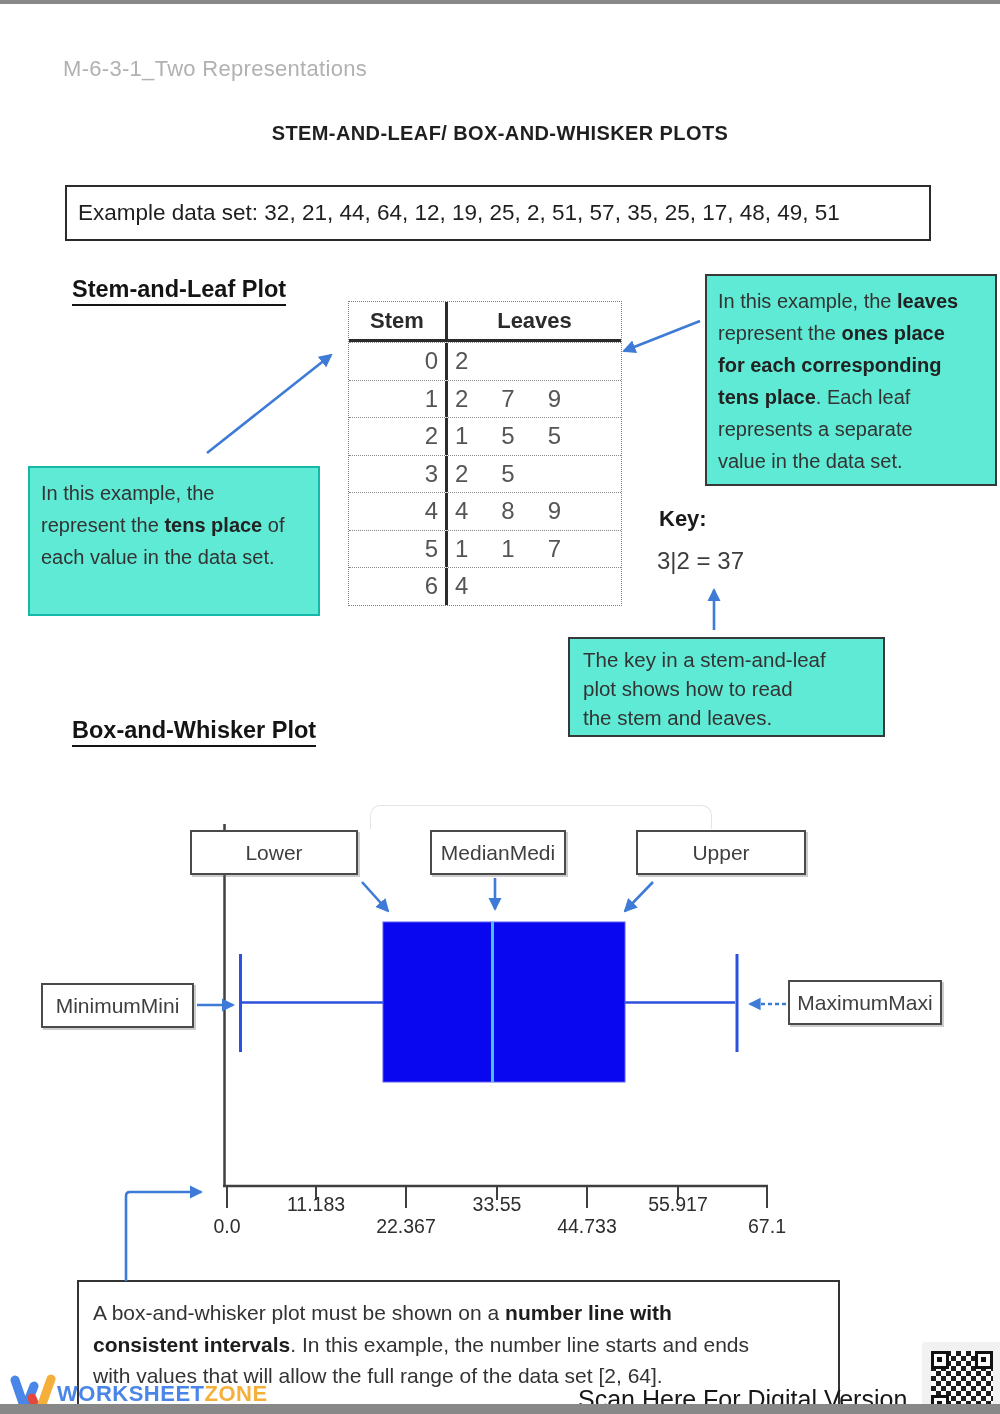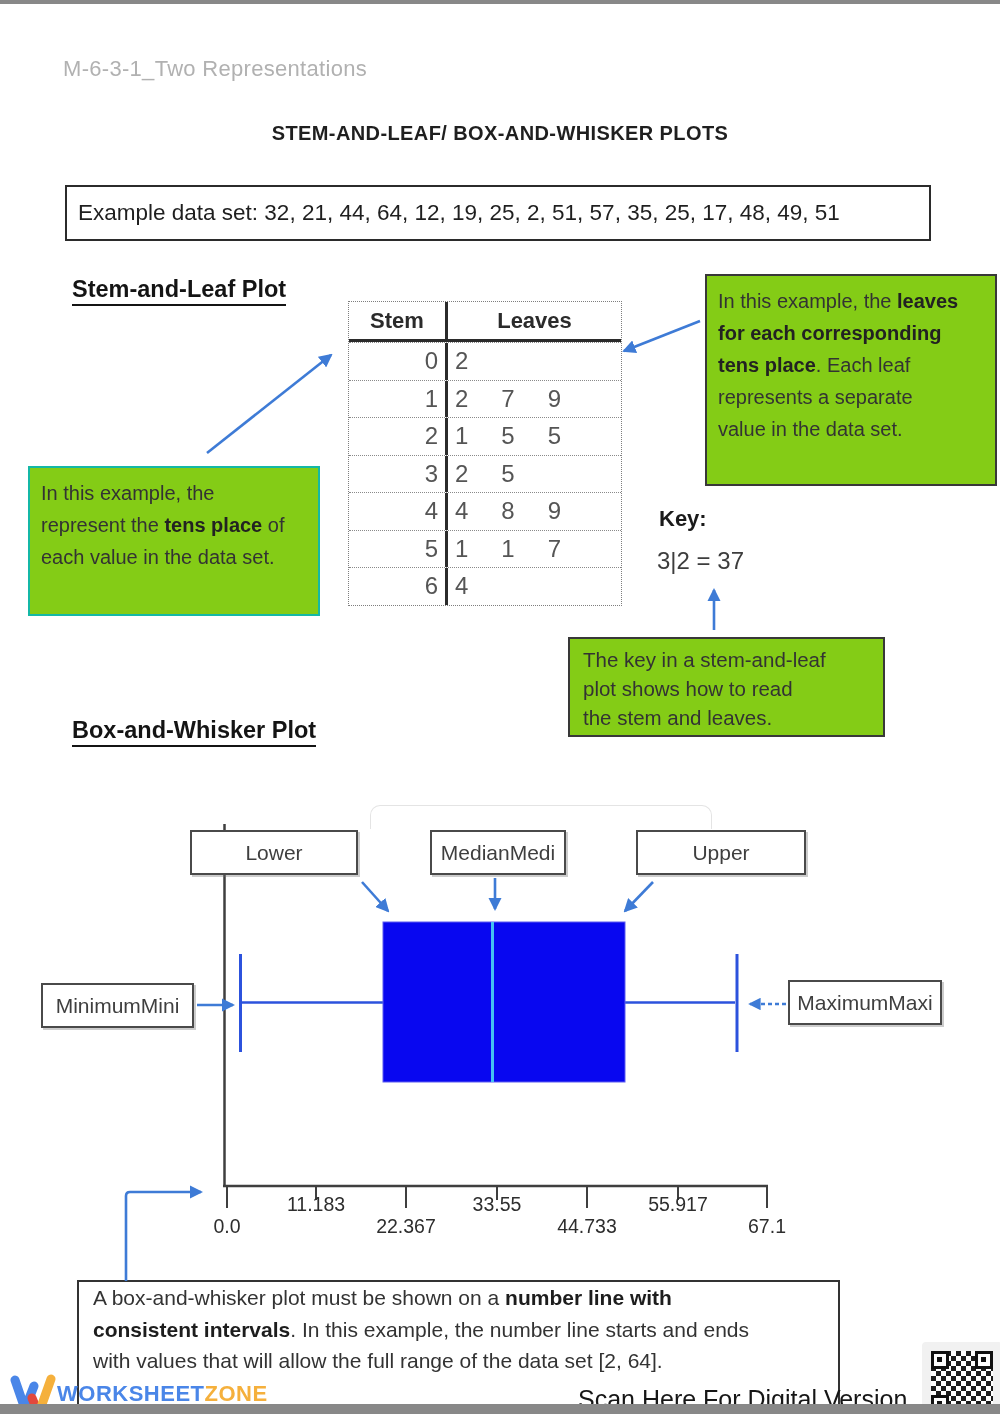--- a/index.html
+++ b/index.html
@@ -18,21 +18,21 @@
 
   
   .sl-table { left:348px; top:297px; width:274px; border:1.5px dotted #7e7e7e; background:#fff; }
   .sl-row { display:flex; height:37.5px; border-top:1.5px dotted #8a8a8a; }
   .sl-row.hdr { height:40px; border-top:none; border-bottom:3px solid #2b2b2b; }
   .sl-stem-col { width:99px; border-right:3px solid #2b2b2b; display:flex; align-items:center; justify-content:flex-end; padding-right:7px; font-size:24px; color:#555; }
   .sl-leaf-col { flex:1; display:flex; align-items:center; padding-left:7px; gap:33px; font-size:24px; color:#555; }
   .sl-row.hdr .sl-stem-col { justify-content:center; padding-right:0; font-size:22px; font-weight:bold; color:#2b2b2b; }
   .sl-row.hdr .sl-leaf-col { justify-content:center; padding-left:0; font-size:22px; font-weight:bold; color:#2b2b2b; }
 
-  .callout { border:2px solid #14b8a6; background:#84cc16; color:#333; }
+  .callout { border:2px solid #14b8a6; background:#5eead4; color:#333; }
   .callout .ln { white-space:nowrap; }
   .callout b { color:#222; }
   .stem-note { left:28px; top:462px; width:292px; height:150px; padding:9px 11px; font-size:20px; line-height:32px; }
   .leaf-note { left:705px; top:270px; width:292px; height:212px; padding:9px 11px; font-size:20px; line-height:32px; border-color:#383838; }
   .key-note  { left:568px; top:633px; width:317px; height:100px; padding:6px 13px; font-size:20.5px; line-height:29px; border-color:#383838; }
 
   .key-label { left:659px; top:502px; font-size:22px; font-weight:bold; color:#1a1a1a; }
   .key-value { left:657px; top:543px; font-size:24px; color:#3d3d3d; }
 
   .faint-box { left:370px; top:801px; width:342px; height:24px; border:1px solid #e4e4e4; border-bottom:none; border-radius:10px 10px 0 0; }
@@ -41,21 +41,21 @@
   .lbl-lower   { left:190px; top:826px; width:168px; height:45px; }
   .lbl-median  { left:430px; top:826px; width:136px; height:45px; }
   .lbl-upper   { left:636px; top:826px; width:170px; height:45px; }
   .lbl-min     { left:41px;  top:979px; width:153px; height:45px; }
   .lbl-max     { left:788px; top:976px; width:154px; height:45px; }
 
   .overlay { left:0; top:0; z-index:2; pointer-events:none; }
 
   .tick-lbl { font-size:19.5px; color:#2e2e2e; transform:translateX(-50%); z-index:3; }
 
-  .bottom-note { left:77px; top:1276px; width:763px; height:126px; border:2px solid #333; background:transparent; padding:0 14px; font-size:21px; line-height:31.5px; color:#333; z-index:1; }
+  .bottom-note { left:77px; top:1276px; width:763px; height:126px; border:2px solid #333; background:transparent; padding:15px 14px; font-size:21px; line-height:31.5px; color:#333; z-index:1; }
   .bottom-note .ln { white-space:nowrap; }
   .bottom-note b { color:#1d1d1d; }
 
   .brand { left:57px; top:1377px; font-size:22px; font-weight:800; letter-spacing:.5px; z-index:4; }
   .brand .w1 { color:#4a86e8; }
   .brand .w2 { color:#f5b03c; }
   .logo-mark { left:10px; top:1370px; z-index:4; }
   .scan-text { left:578px; top:1381px; font-size:25px; color:#161616; z-index:4; }
 
   .qr-wrap { left:922px; top:1338px; width:80px; height:80px; background:#f1f1f1; border-radius:4px; z-index:4; }
@@ -179,20 +179,21 @@
   </div>
 
   <div class="abs callout stem-note">
     <div class="ln"><span>In this example, the</span></div>
     <div class="ln"><span>represent the </span><b>tens place</b><span> of</span></div>
     <div class="ln"><span>each value in the data set.</span></div>
   </div>
 
   <div class="abs callout leaf-note">
     <div class="ln"><span>In this example, the </span><b>leaves</b></div>
+    <div class="ln"><span>represent the </span><b>ones place</b></div>
     <div class="ln"><b>for each corresponding</b></div>
     <div class="ln"><b>tens place</b><span>. Each leaf</span></div>
     <div class="ln"><span>represents a separate</span></div>
     <div class="ln"><span>value in the data set.</span></div>
   </div>
 
   <div class="abs key-label">Key:</div>
   <div class="abs key-value">3|2 = 37</div>
 
   <div class="abs bw-heading"><span class="section-heading">Box-and-Whisker Plot</span></div>

